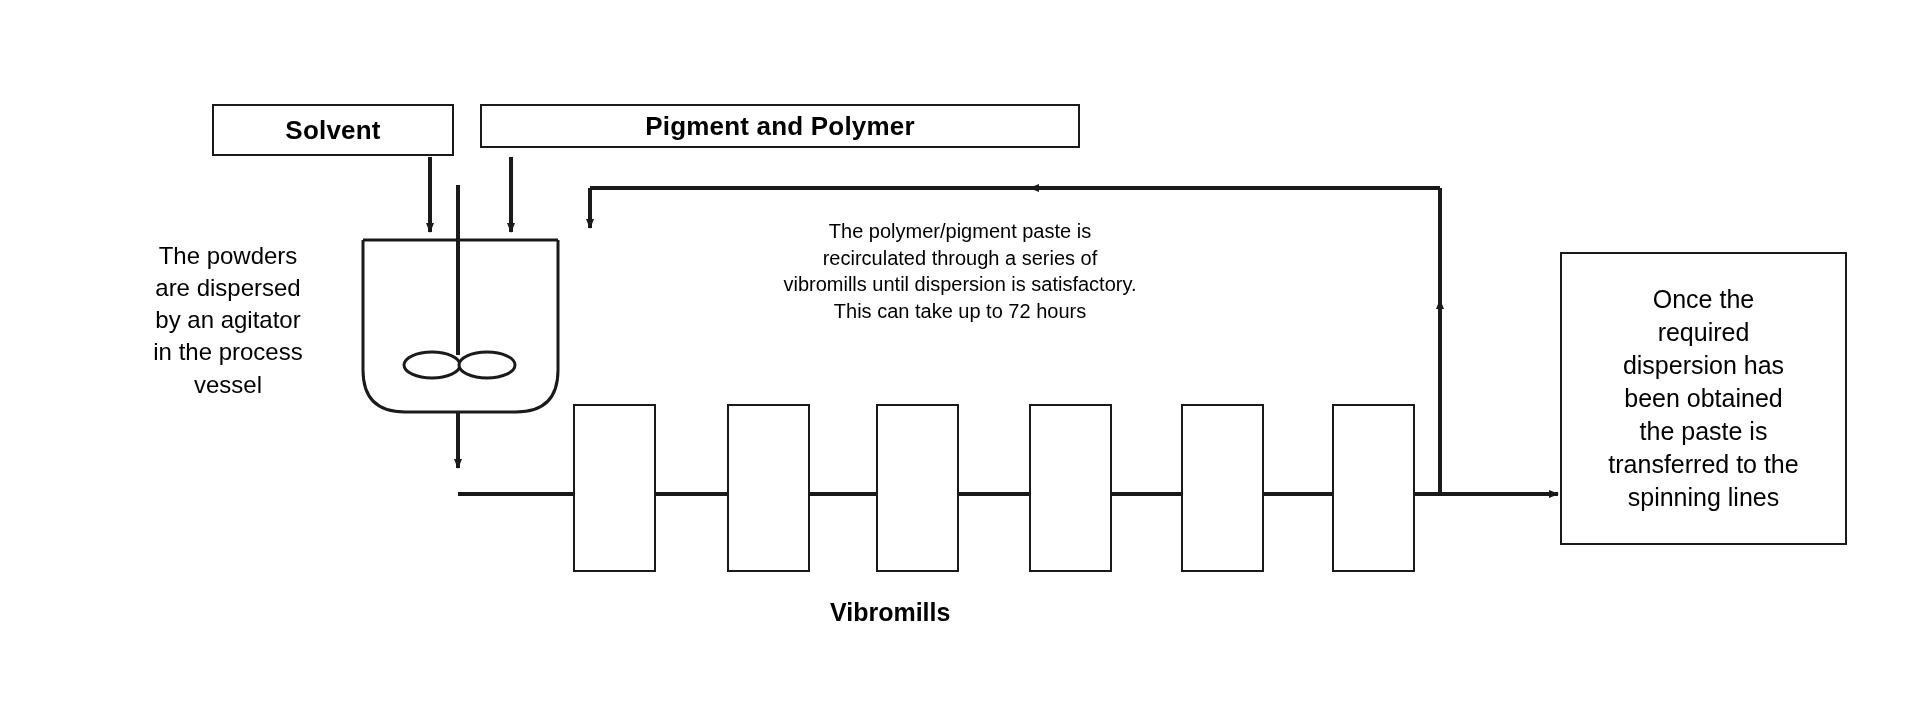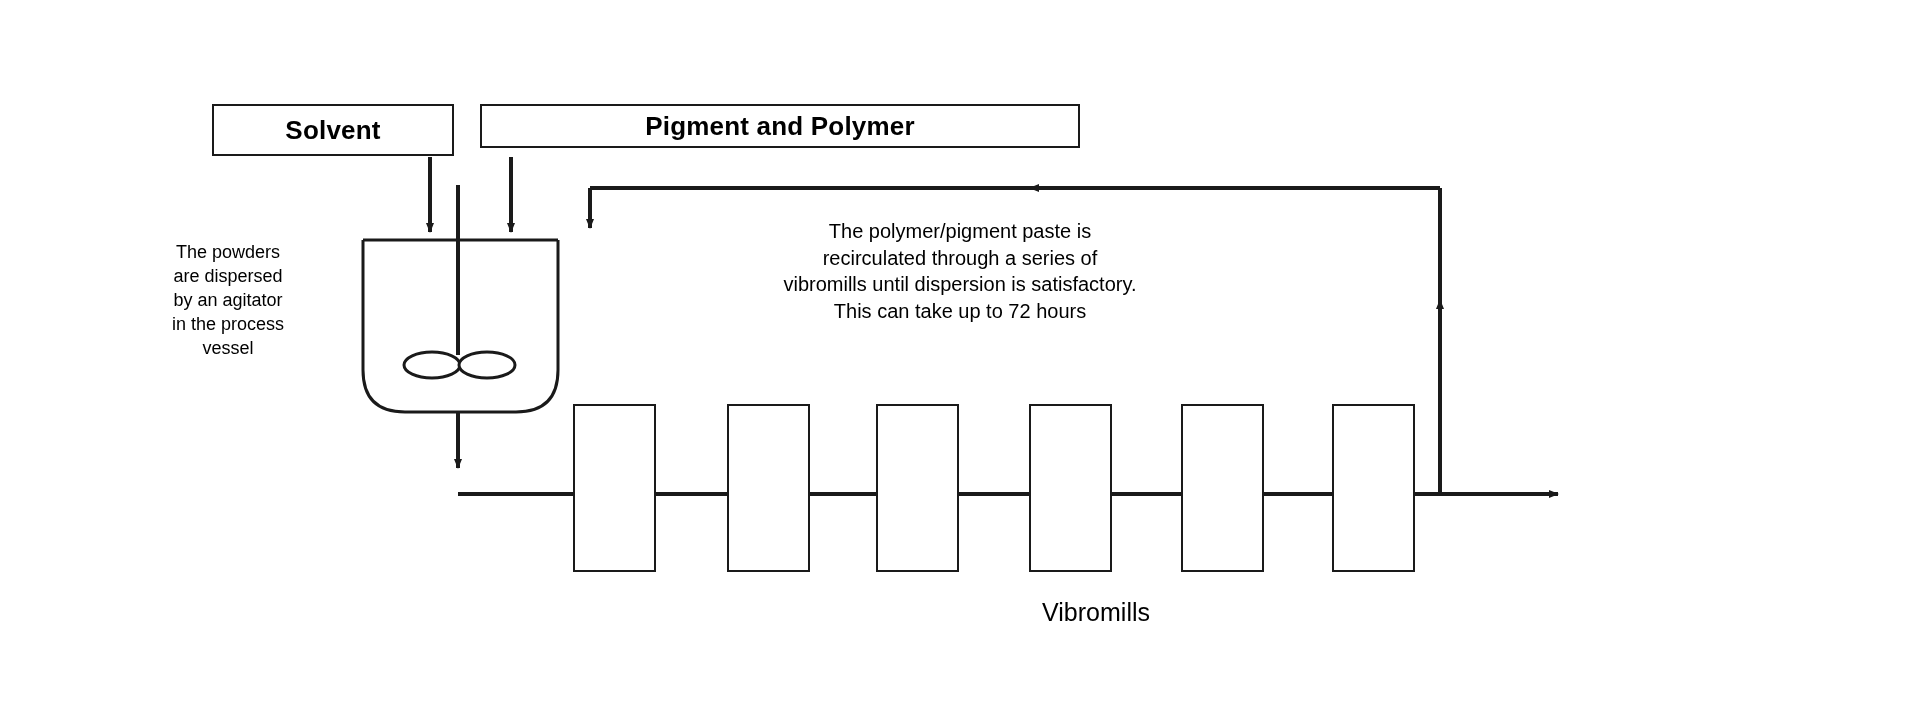--- a/index.html
+++ b/index.html
@@ -44,27 +44,27 @@
   }
   .free-text {
     position: absolute;
     text-align: center;
     font-size: 20px;
     line-height: 1.33;
     white-space: pre-line;
   }
   .caption-bold {
     position: absolute;
-    font-weight: normal;
+    font-weight: bold;
     font-size: 25px;
-    text-align: right;
+    text-align: left;
   }
   .side-note {
     position: absolute;
-    font-size: 18px;
+    font-size: 24px;
     line-height: 1.34;
     text-align: center;
     white-space: pre-line;
   }
   .out-box-text {
     font-size: 25px;
     line-height: 1.32;
     text-align: center;
     white-space: pre-line;
     padding: 6px 10px;
@@ -136,14 +136,23 @@
 
   <div class="mill" style="left:573px; top:404px; width:83px; height:168px;"></div>
   <div class="mill" style="left:727px; top:404px; width:83px; height:168px;"></div>
   <div class="mill" style="left:876px; top:404px; width:83px; height:168px;"></div>
   <div class="mill" style="left:1029px; top:404px; width:83px; height:168px;"></div>
   <div class="mill" style="left:1181px; top:404px; width:83px; height:168px;"></div>
   <div class="mill" style="left:1332px; top:404px; width:83px; height:168px;"></div>
 
   <div class="caption-bold" style="left:830px; top:598px; width:320px;">Vibromills</div>
 
+  <div class="box" style="left:1560px; top:252px; width:287px; height:293px;">
+    <div class="out-box-text">Once the
+required
+dispersion has
+been obtained
+the paste is
+transferred to the
+spinning lines</div>
+  </div>
 
 </div>
 
 </body></html>

